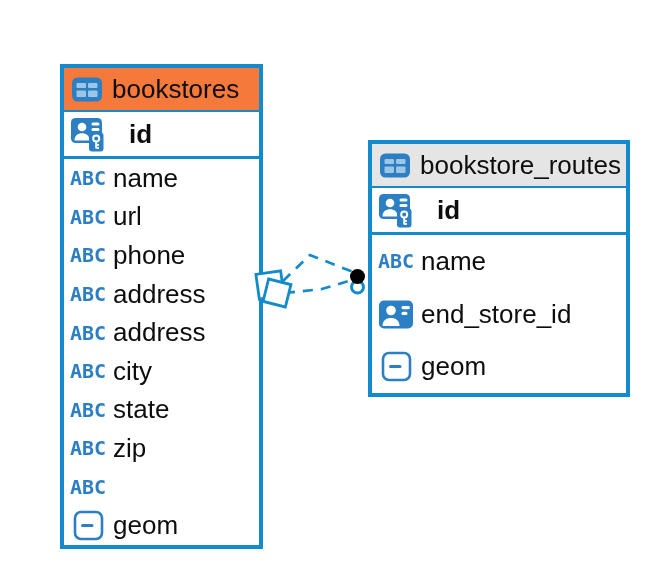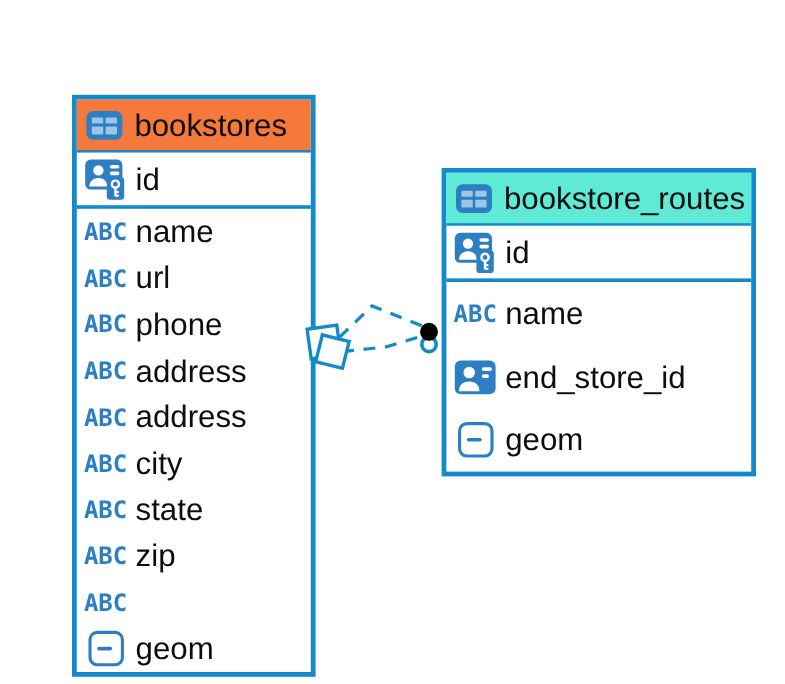--- a/index.html
+++ b/index.html
@@ -15,39 +15,39 @@
   body{
     width:654px;height:570px;position:relative;overflow:hidden;
     background:#ffffff;
     font-family:"Liberation Sans", sans-serif;
     color:var(--ink);
   }
   .er-table{
     position:absolute;display:flex;flex-direction:column;
     background:#fff;border:4px solid var(--accent);
   }
-  #table-0{left:60px;top:79px;width:203px;height:485px;justify-content:space-between;}
+  #table-0{left:60px;top:64px;width:203px;height:485px;justify-content:space-between;}
   #table-1{left:368px;top:140px;width:262px;height:257px;}
   .tbl-header{
     flex:0 0 44px;display:flex;align-items:center;
     padding-left:7px;gap:9px;
     border-bottom:2px solid var(--accent);
   }
   .tbl-title{font-size:26px;color:var(--ink);white-space:nowrap;}
   .rows{flex:1;display:flex;flex-direction:column;min-height:0;}
   .row{
     flex:1;display:flex;align-items:center;
     padding-left:5px;gap:6px;min-height:0;
   }
   .row.pk{flex:0 0 47px;border-bottom:3px solid var(--accent);}
   .icon-box{
     flex:0 0 38px;width:38px;display:flex;align-items:center;justify-content:center;
   }
   .field-label{font-size:26px;white-space:nowrap;}
-  .pk-label{font-weight:normal;}
+  .pk-label{font-weight:bold;margin-left:16px;}
   .abc-glyph{
     font-family:"DejaVu Sans Mono", monospace;
     font-weight:bold;font-size:20px;letter-spacing:0px;
     color:var(--icon-blue);
   }
   
   .ic-bg{fill:var(--icon-blue);}
   .ic-fg{fill:#ffffff;}
   .ic-cell{fill:var(--icon-cell);}
   .ic-outline{fill:#ffffff;stroke:var(--icon-blue);stroke-width:2.6;}
@@ -152,21 +152,21 @@
             <rect x="2" y="2" width="27" height="27" rx="6" class="ic-outline"></rect>
             <line x1="9.5" y1="15.5" x2="19" y2="15.5" class="ic-line"></line>
           </svg>
         </span>
         <span class="field-label">geom</span>
       </div>
     </div>
 </div>
 
 <div class="er-table" id="table-1">
-  <div class="tbl-header" style="background: #5eead4;">
+  <div class="tbl-header" style="background: #e5e5e5;">
     <span class="icon-box" style="flex-basis:32px;width:32px;">
       <svg width="32" height="27" viewBox="0 0 32 27">
         <rect x="1" y="1.5" width="30" height="24" rx="5.5" class="ic-bg"></rect>
         <rect x="5.5" y="7" width="9.5" height="5" rx="1" class="ic-cell"></rect>
         <rect x="17" y="7" width="9.5" height="5" rx="1" class="ic-cell"></rect>
         <rect x="5.5" y="14.5" width="9.5" height="6.5" rx="1" class="ic-cell"></rect>
         <rect x="17" y="14.5" width="9.5" height="6.5" rx="1" class="ic-cell"></rect>
       </svg>
     </span>
     <span class="tbl-title">bookstore_routes</span>

